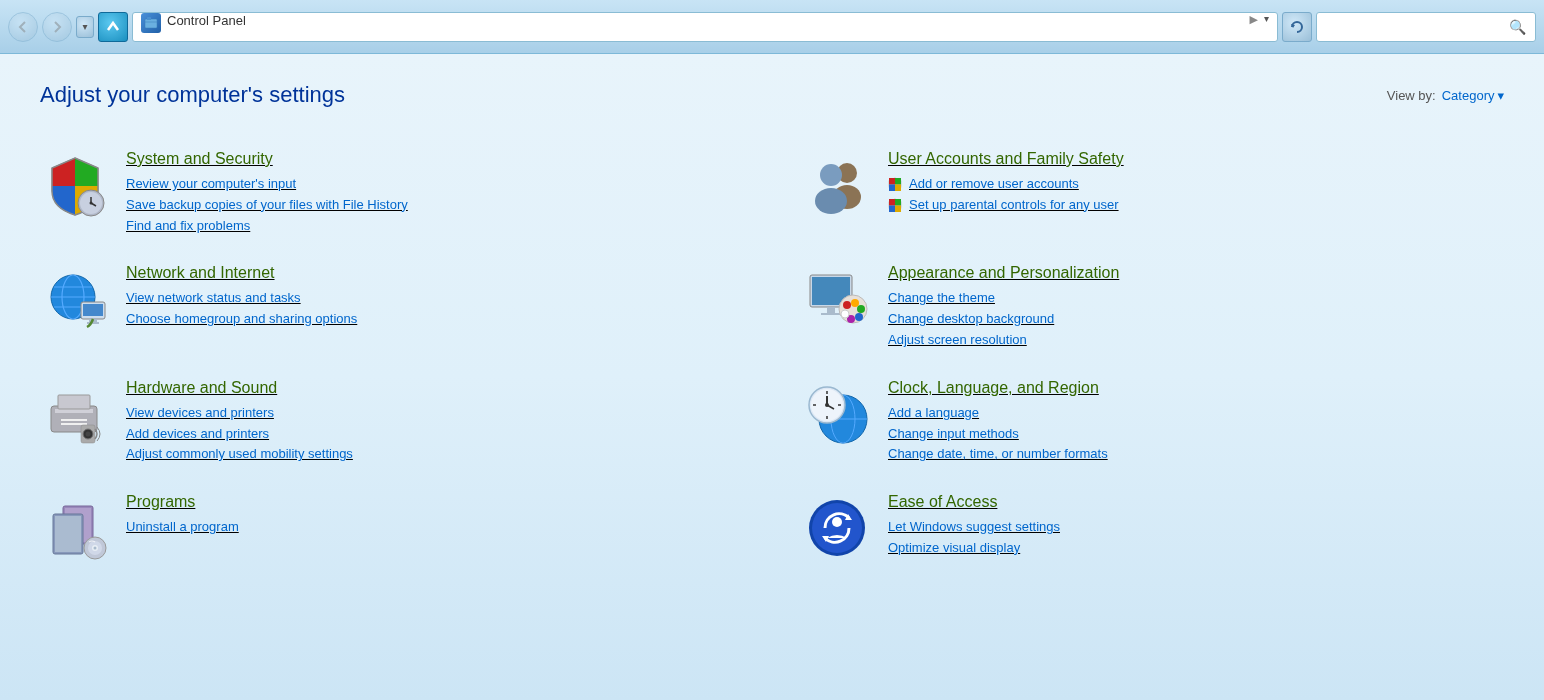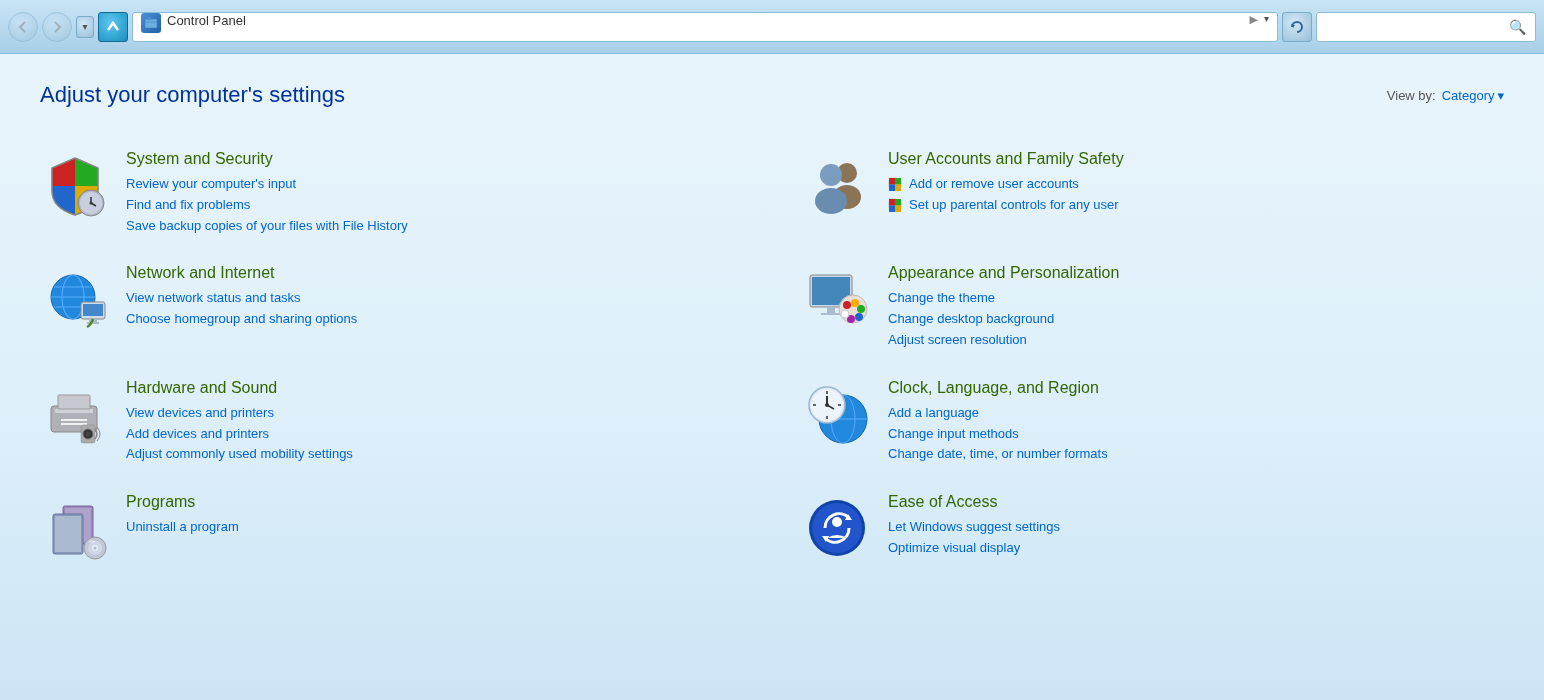--- a/index.html
+++ b/index.html
@@ -204,20 +204,21 @@
       width: 70px;
       height: 70px;
       flex-shrink: 0;
       display: flex;
       align-items: center;
       justify-content: center;
     }
 
     .category-text {
       flex: 1;
+      text-decoration: underline;
     }
 
     .category-name {
       font-size: 16px;
       color: #336600;
       font-weight: 400;
       margin-bottom: 6px;
       cursor: pointer;
     }
 
@@ -315,22 +316,22 @@
           <circle cx="48" cy="50" r="13" fill="#b0b8c8" stroke="#888" stroke-width="1"></circle>
           <circle cx="48" cy="50" r="11" fill="#c8d0e0"></circle>
           <line x1="48" y1="44" x2="48" y2="50" stroke="#333" stroke-width="1.5"></line>
           <line x1="48" y1="50" x2="53" y2="53" stroke="#333" stroke-width="1.5"></line>
           <circle cx="48" cy="50" r="1.5" fill="#333"></circle>
         </svg>
       </div>
       <div class="category-text">
         <div class="category-name">System and Security</div>
         <div class="category-link">Review your computer's input</div>
+        <div class="category-link">Save backup copies of your files with File History</div>
         <div class="category-link">Find and fix problems</div>
-        <div class="category-link">Save backup copies of your files with File History</div>
       </div>
     </div>
 
     <div class="category-item">
       <div class="category-icon">
         <svg width="65" height="65" viewBox="0 0 65 65">
 
           <circle cx="42" cy="20" r="10" fill="#8b7355"></circle>
           <ellipse cx="42" cy="44" rx="14" ry="12" fill="#8b7355"></ellipse>
 

